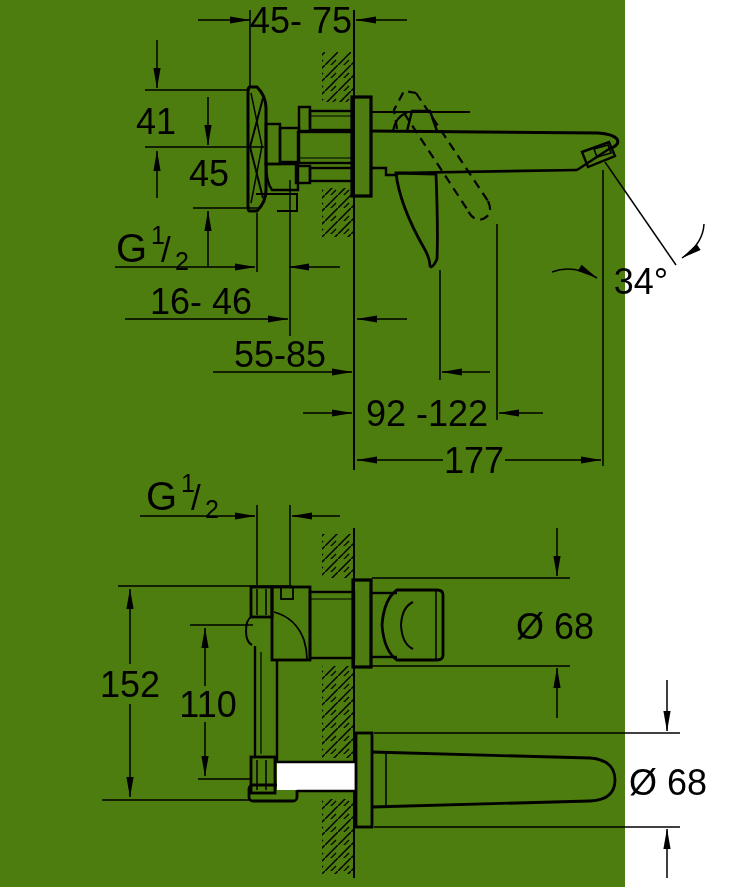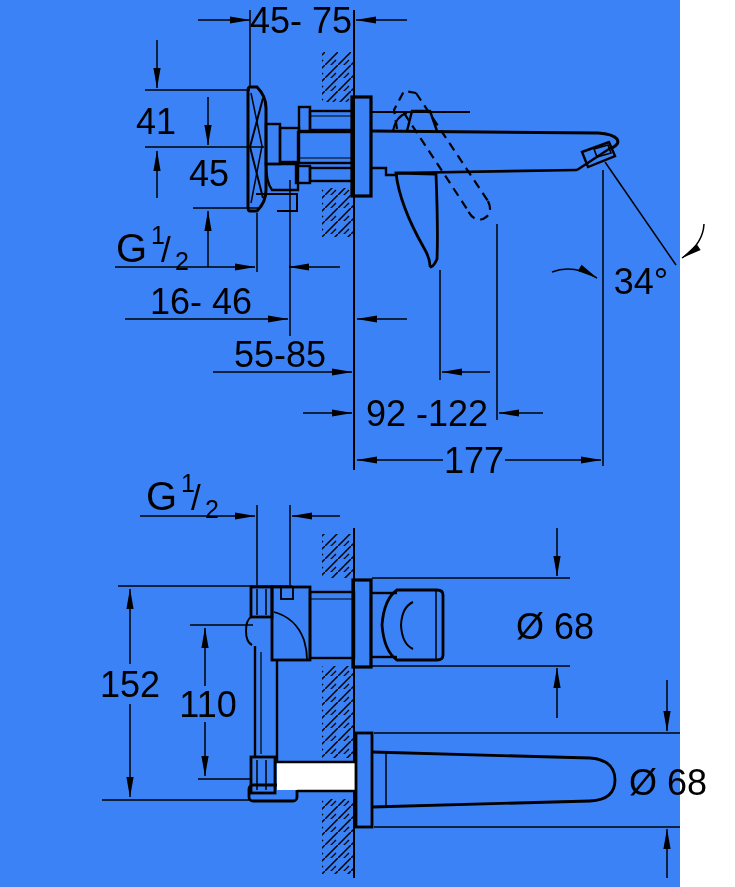--- a/index.html
+++ b/index.html
@@ -1,17 +1,17 @@
 <!DOCTYPE html>
 <html><head>
 <meta charset="utf-8">
 <style>
   html,body { margin:0; padding:0; background:#ffffff; }
   .canvas {
-    position:relative; width:680px; height:887px; background:#3b82f6;
+    position:relative; width:625px; height:887px; background:#4d7c0f;
     font-family:"Liberation Sans", sans-serif;
   }
   svg { position:absolute; left:0; top:0; }
   text {
     font-family:"Liberation Sans", sans-serif;
     fill:#000000;
     font-size:36px;
   }
   .dim-sm { font-size:25px; }
   .dim-slash { font-size:35px; }

